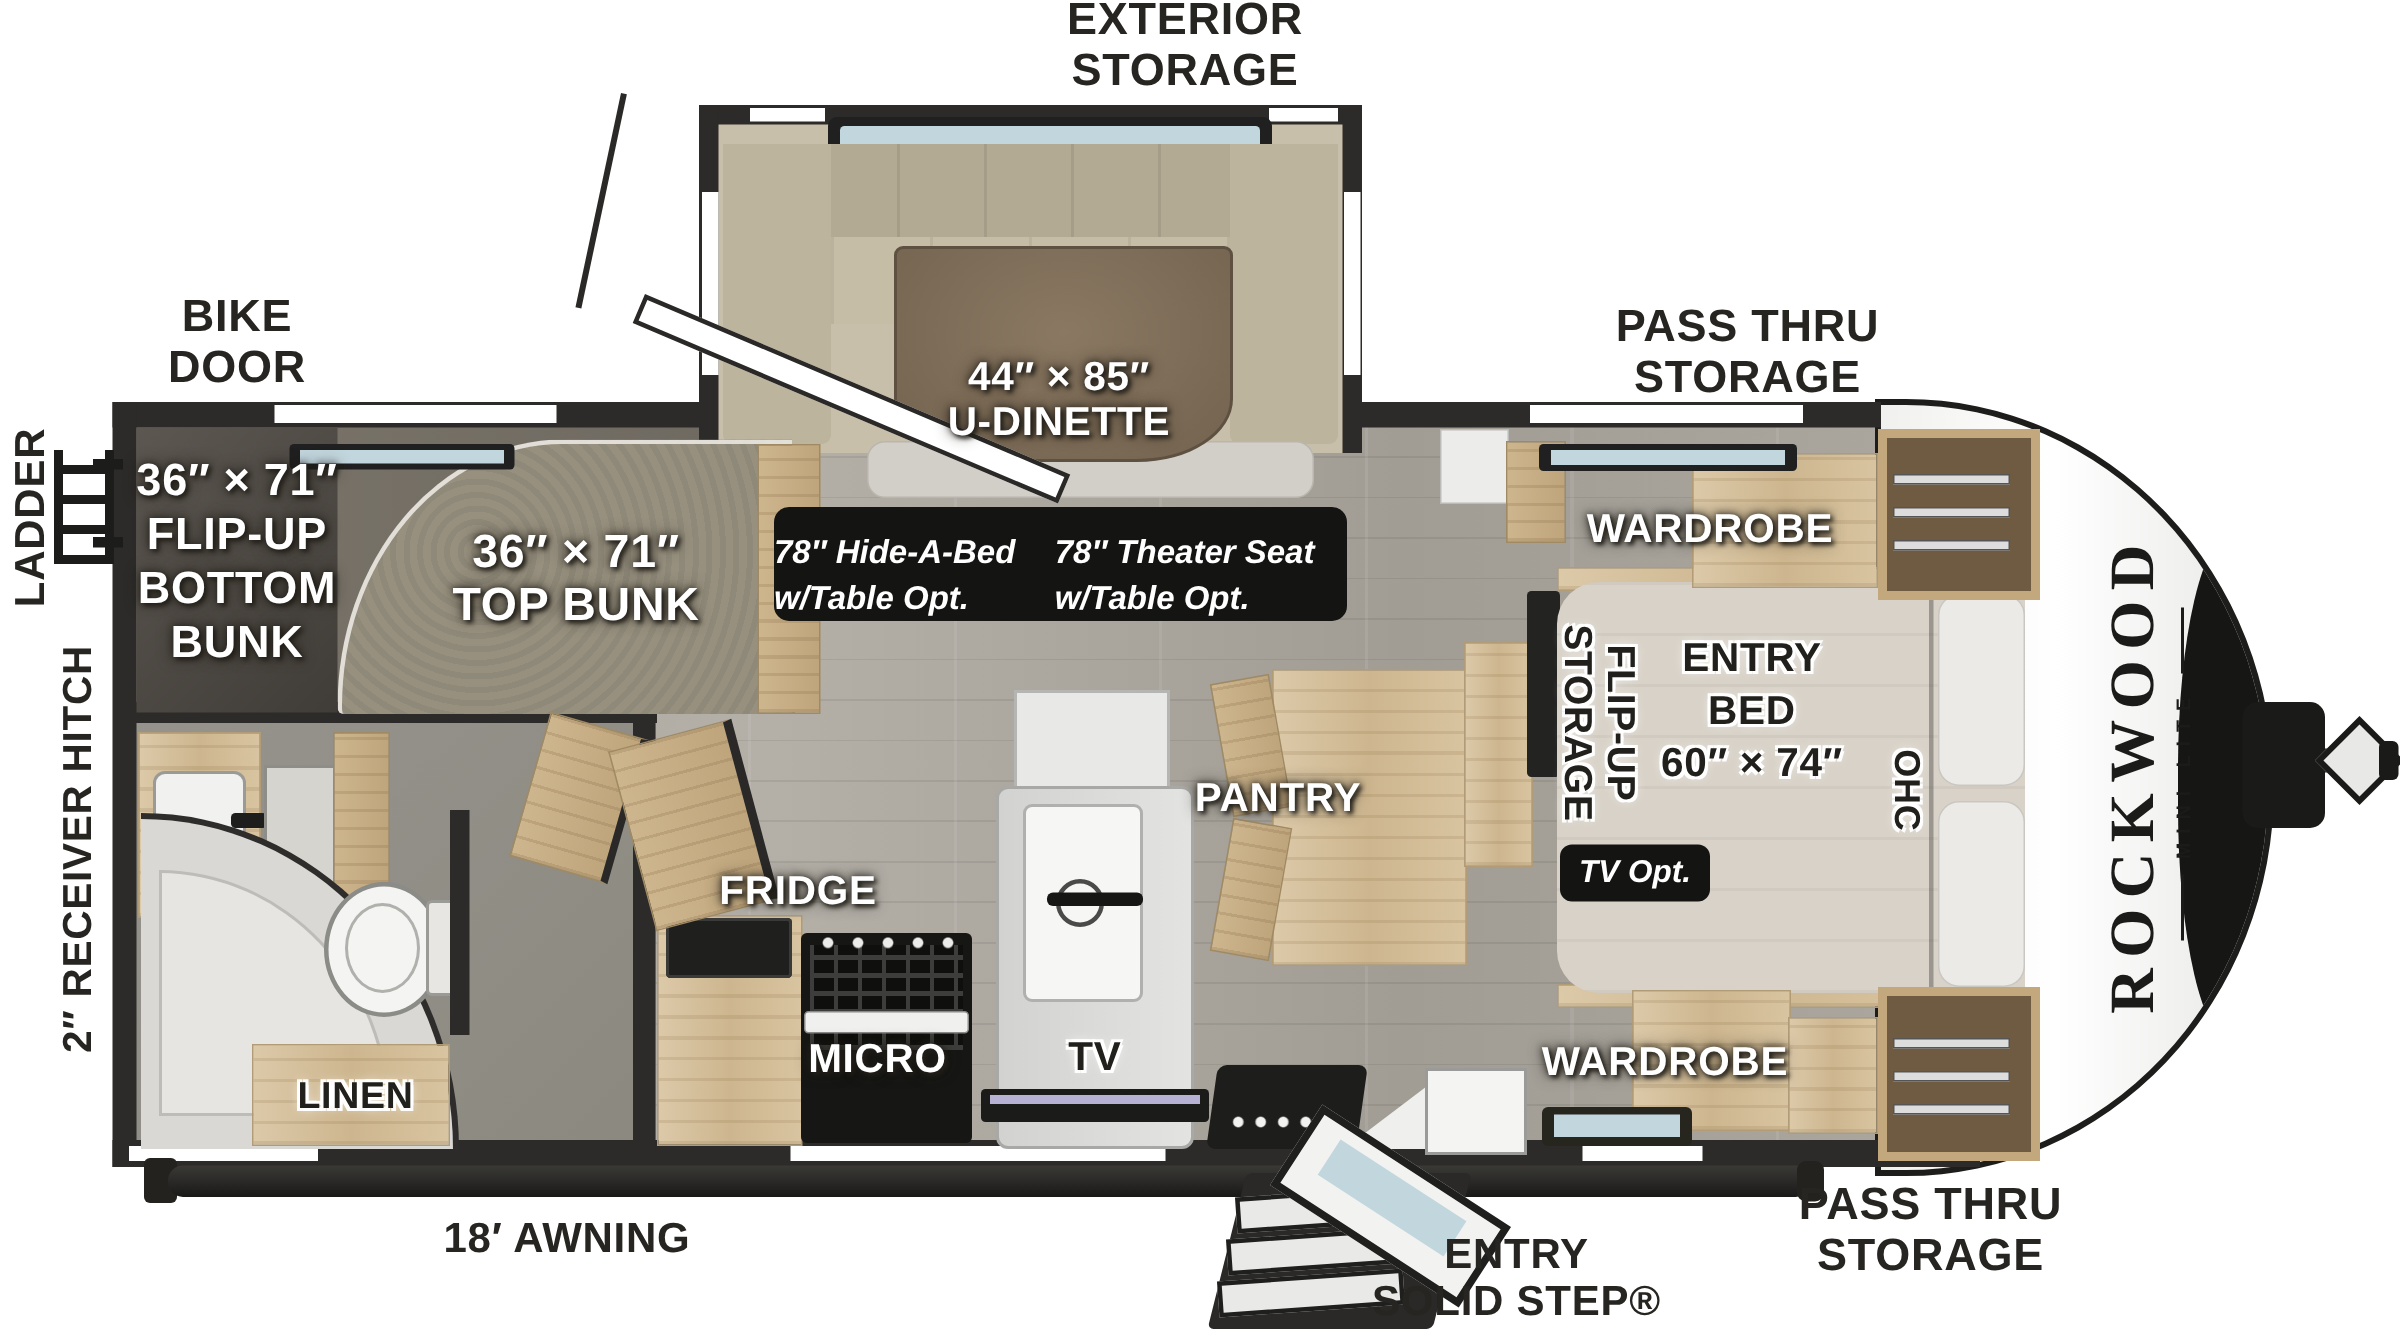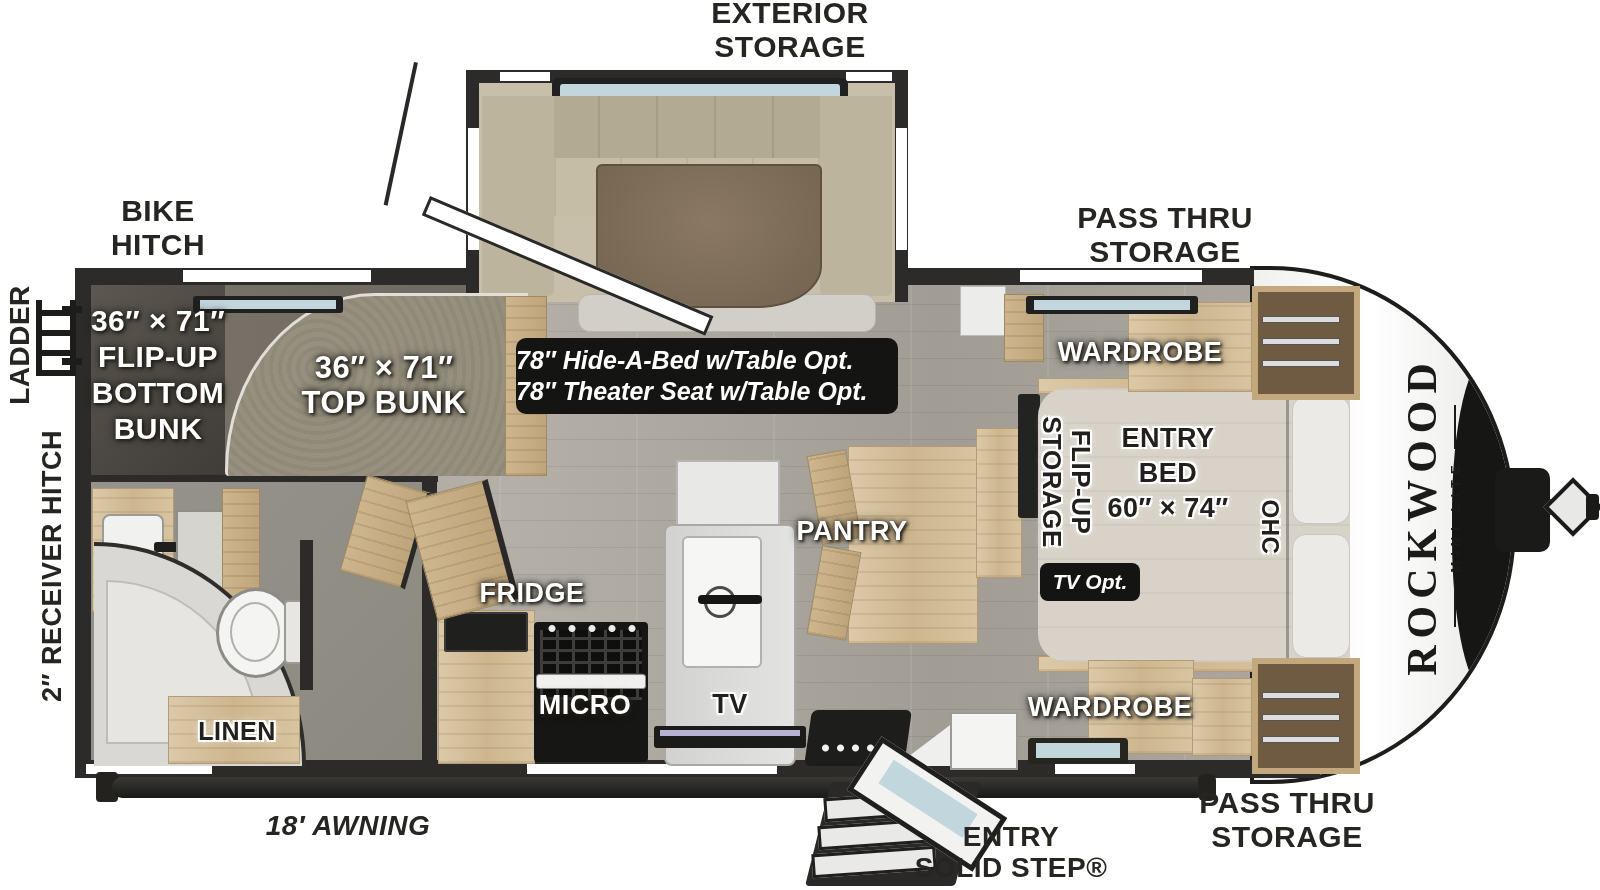--- a/index.html
+++ b/index.html
@@ -174,49 +174,53 @@
   <div class="pos" style="left:852px;top:772px;width:140px;height:54px;background:#f2f2f0;border:5px solid #1f1f1d;transform:rotate(33deg);">
     <div class="pos glass" style="left:18px;top:8px;width:100px;height:28px;"></div>
   </div>
 
   <div class="pos ctr t-dark lbl" style="left:790px;top:30px;font-size:30px;">
     <div>EXTERIOR</div>
     <div>STORAGE</div>
   </div>
   <div class="pos ctr t-dark lbl" style="left:158px;top:228px;font-size:30px;">
     <div>BIKE</div>
-    <div>HITCH</div>
+    <div>DOOR</div>
   </div>
   <div class="pos ctr t-dark lbl" style="left:1165px;top:235px;font-size:30px;">
     <div>PASS THRU</div>
     <div>STORAGE</div>
   </div>
   <div class="pos ctr t-dark lbl" style="left:1287px;top:820px;font-size:30px;">
     <div>PASS THRU</div>
     <div>STORAGE</div>
   </div>
   <div class="pos rotL t-dark" style="left:20px;top:345px;width:220px;font-size:28px;text-align:center;white-space:nowrap;">LADDER</div>
   <div class="pos rotL t-dark" style="left:52px;top:566px;width:320px;font-size:27px;text-align:center;white-space:nowrap;">2″ RECEIVER HITCH</div>
-  <div class="pos ctr t-dark" style="left:348px;top:826px;font-size:28px;font-style:italic;">18′ AWNING</div>
+  <div class="pos ctr t-dark" style="left:378px;top:826px;font-size:28px;">18′ AWNING</div>
   <div class="pos ctr t-dark lbl" style="left:1011px;top:852px;font-size:28px;">
     <div>ENTRY</div>
     <div>SOLID STEP®</div>
   </div>
 
   <div class="pos ctr t-wglow lbl" style="left:158px;top:375px;font-size:30px;line-height:1.2;">
     <div>36″ × 71″</div>
     <div>FLIP-UP</div>
     <div>BOTTOM</div>
     <div>BUNK</div>
   </div>
   <div class="pos ctr t-wglow lbl" style="left:384px;top:386px;font-size:31px;">
     <div>36″ × 71″</div>
     <div>TOP BUNK</div>
   </div>
-  <div class="pos badge" style="left:516px;top:338px;width:382px;height:76px;display:flex;flex-direction:column;align-items:flex-start;justify-content:center;font-size:25px;line-height:31px;">
+  <div class="pos ctr t-wglow lbl" style="left:706px;top:266px;font-size:27px;">
+    <div>44″ × 85″</div>
+    <div>U-DINETTE</div>
+  </div>
+  <div class="pos badge" style="left:516px;top:338px;width:382px;height:76px;display:flex;flex-direction:row;align-items:flex-end;justify-content:center;font-size:22px;line-height:31px;">
     <div>78″ Hide-A-Bed w/Table Opt.</div>
     <div>78″ Theater Seat w/Table Opt.</div>
   </div>
   <div class="pos ctr t-wglow" style="left:1140px;top:353px;font-size:27px;">WARDROBE</div>
   <div class="pos ctr t-wglow" style="left:1110px;top:708px;font-size:27px;">WARDROBE</div>
   <div class="pos rotR t-bglow lbl" style="left:1066px;top:482px;width:190px;font-size:26px;text-align:center;">
     <div>FLIP-UP</div>
     <div>STORAGE</div>
   </div>
   <div class="pos ctr t-bglow lbl" style="left:1168px;top:474px;font-size:27px;line-height:1.3;">

